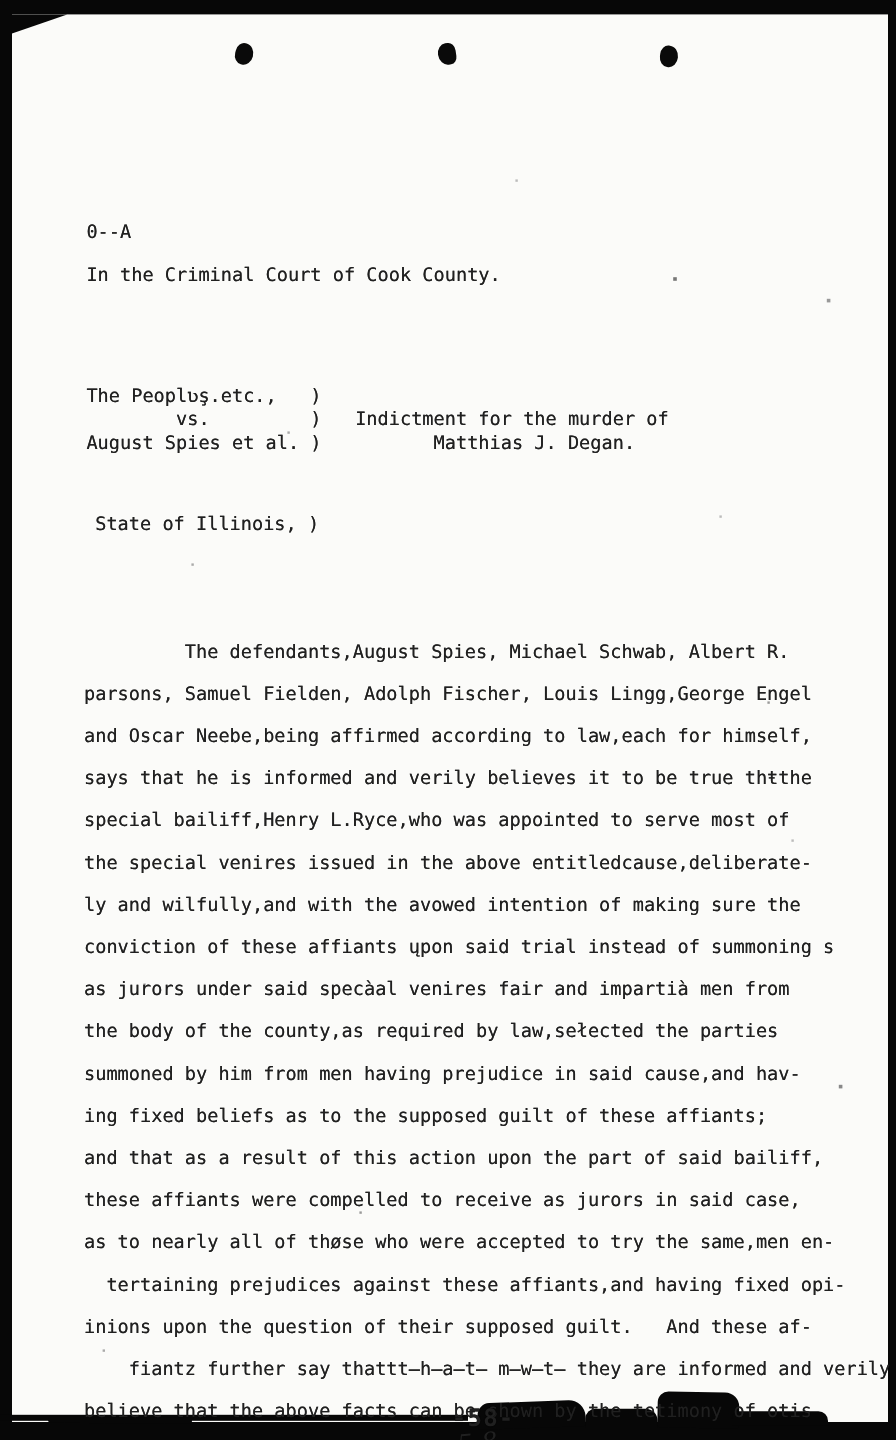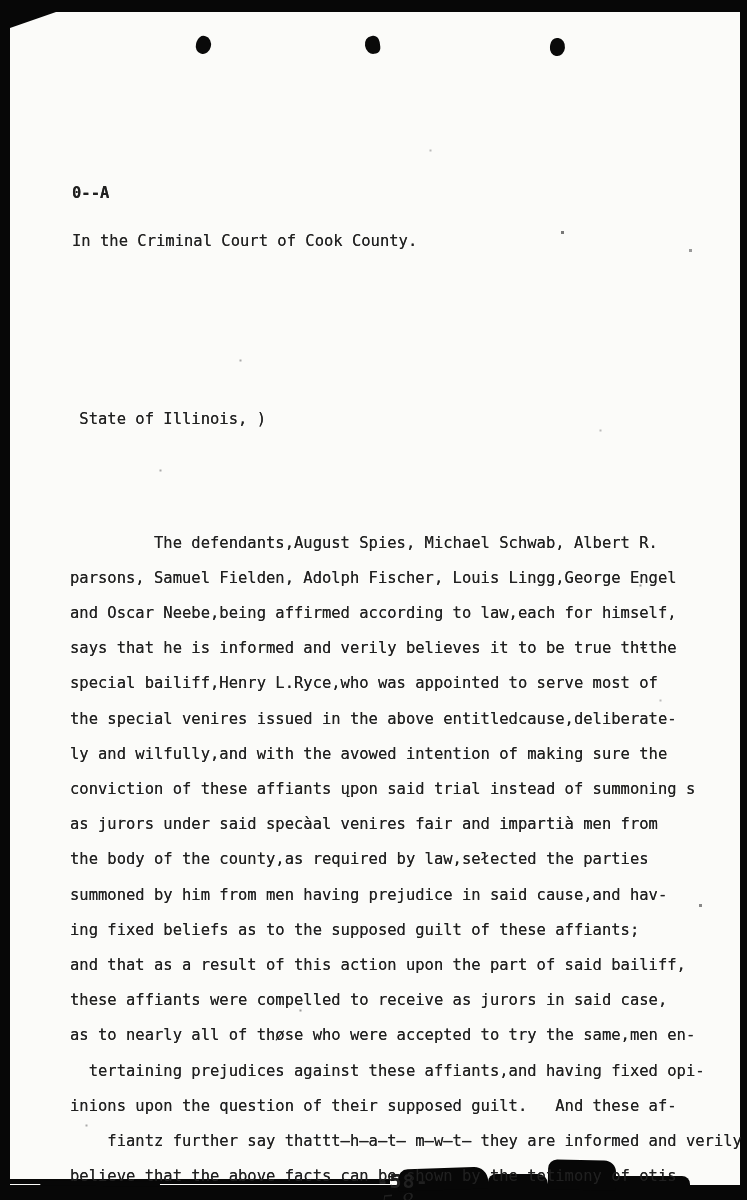--- a/index.html
+++ b/index.html
@@ -38,24 +38,24 @@
   .hole{
     position:absolute;width:15px;height:18px;background:#0a0a0a;
     border-radius:46% 54% 52% 48%;
   }
   .hole1{left:196px;top:36px;transform:rotate(14deg);}
   .hole2{left:365px;top:36px;transform:rotate(-8deg);border-radius:55% 45% 40% 60%;}
   .hole3{left:550px;top:38px;transform:rotate(6deg);}
   
   .txt{position:absolute;white-space:pre;font-size:15.5px;letter-spacing:0;
        text-shadow:0 0 .5px rgba(20,20,20,.75);}
-  .marker{left:72px;top:184px;font-weight:bold;}
-  .court{left:72px;top:232px;}
+  .marker{left:72px;top:184px;}
+  .court{left:72px;top:220px;}
   .caption{left:72px;top:262px;line-height:19.5px;}
-  .venue{left:70px;top:351px;line-height:19.5px;}
+  .venue{left:70px;top:369px;line-height:19.5px;}
   .body-text{left:70px;top:420px;line-height:35.2px;}
   .line{white-space:pre;}
   
   .footer{position:absolute;left:338px;top:1150px;white-space:pre;}
   .footer .typed{font-size:20px;font-weight:bold;letter-spacing:1px;
                  text-shadow:0 0 .6px rgba(0,0,0,.9);}
   .footer .hand{
     font-family:"DejaVu Serif", serif;font-style:italic;font-size:21px;
     display:inline-block;transform:rotate(-5deg) translateY(-3px);margin-left:4px;
     text-shadow:0 0 .4px rgba(0,0,0,.7);
@@ -86,20 +86,23 @@
   <div class="speckles"></div>
 
   <div class="hole hole1"></div>
   <div class="hole hole2"></div>
   <div class="hole hole3"></div>
 
   <div class="txt marker">0--A</div>
 
   <div class="txt court">In the Criminal Court of Cook County.</div>
 
+  <div class="txt caption">
+    
+  <div class="line">The Peoplʋş.etc.,   )</div><div class="line">        vs.         )   Indictment for the murder of</div><div class="line">August Spies et al. )          Matthias J. Degan.</div></div>
 
   <div class="txt venue">
     
   <div class="line"> State of Illinois, )</div></div>
 
   <div class="txt body-text">
     
   <div class="line">         The defendants,August Spies, Michael Schwab, Albert R.</div><div class="line">parsons, Samuel Fielden, Adolph Fischer, Louis Lingg,George Engel</div><div class="line">and Oscar Neebe,being affirmed according to law,each for himself,</div><div class="line">says that he is informed and verily believes it to be true thŧthe</div><div class="line">special bailiff,Henry L.Ryce,who was appointed to serve most of</div><div class="line">the special venires issued in the above entitledcause,deliberate-</div><div class="line">ly and wilfully,and with the avowed intention of making sure the</div><div class="line">conviction of these affiants ųpon said trial instead of summoning s</div><div class="line">as jurors under said specàal venires fair and impartià men from</div><div class="line">the body of the county,as required by law,sełected the parties</div><div class="line">summoned by him from men having prejudice in said cause,and hav-</div><div class="line">ing fixed beliefs as to the supposed guilt of these affiants;</div><div class="line">and that as a result of this action upon the part of said bailiff,</div><div class="line">these affiants were compelled to receive as jurors in said case,</div><div class="line">as to nearly all of thøse who were accepted to try the same,men en-</div><div class="line">  tertaining prejudices against these affiants,and having fixed opi-</div><div class="line">inions upon the question of their supposed guilt.   And these af-</div><div class="line">    fiantz further say thattt̶h̶a̶t̶ m̶w̶t̶ they are informed and verily</div><div class="line">believe that the above facts can be shown by the tetimony of otis</div><div class="line">S. Favor,to whom,as these affiants and informed and believe,and</div></div>
 
   <div class="footer">

